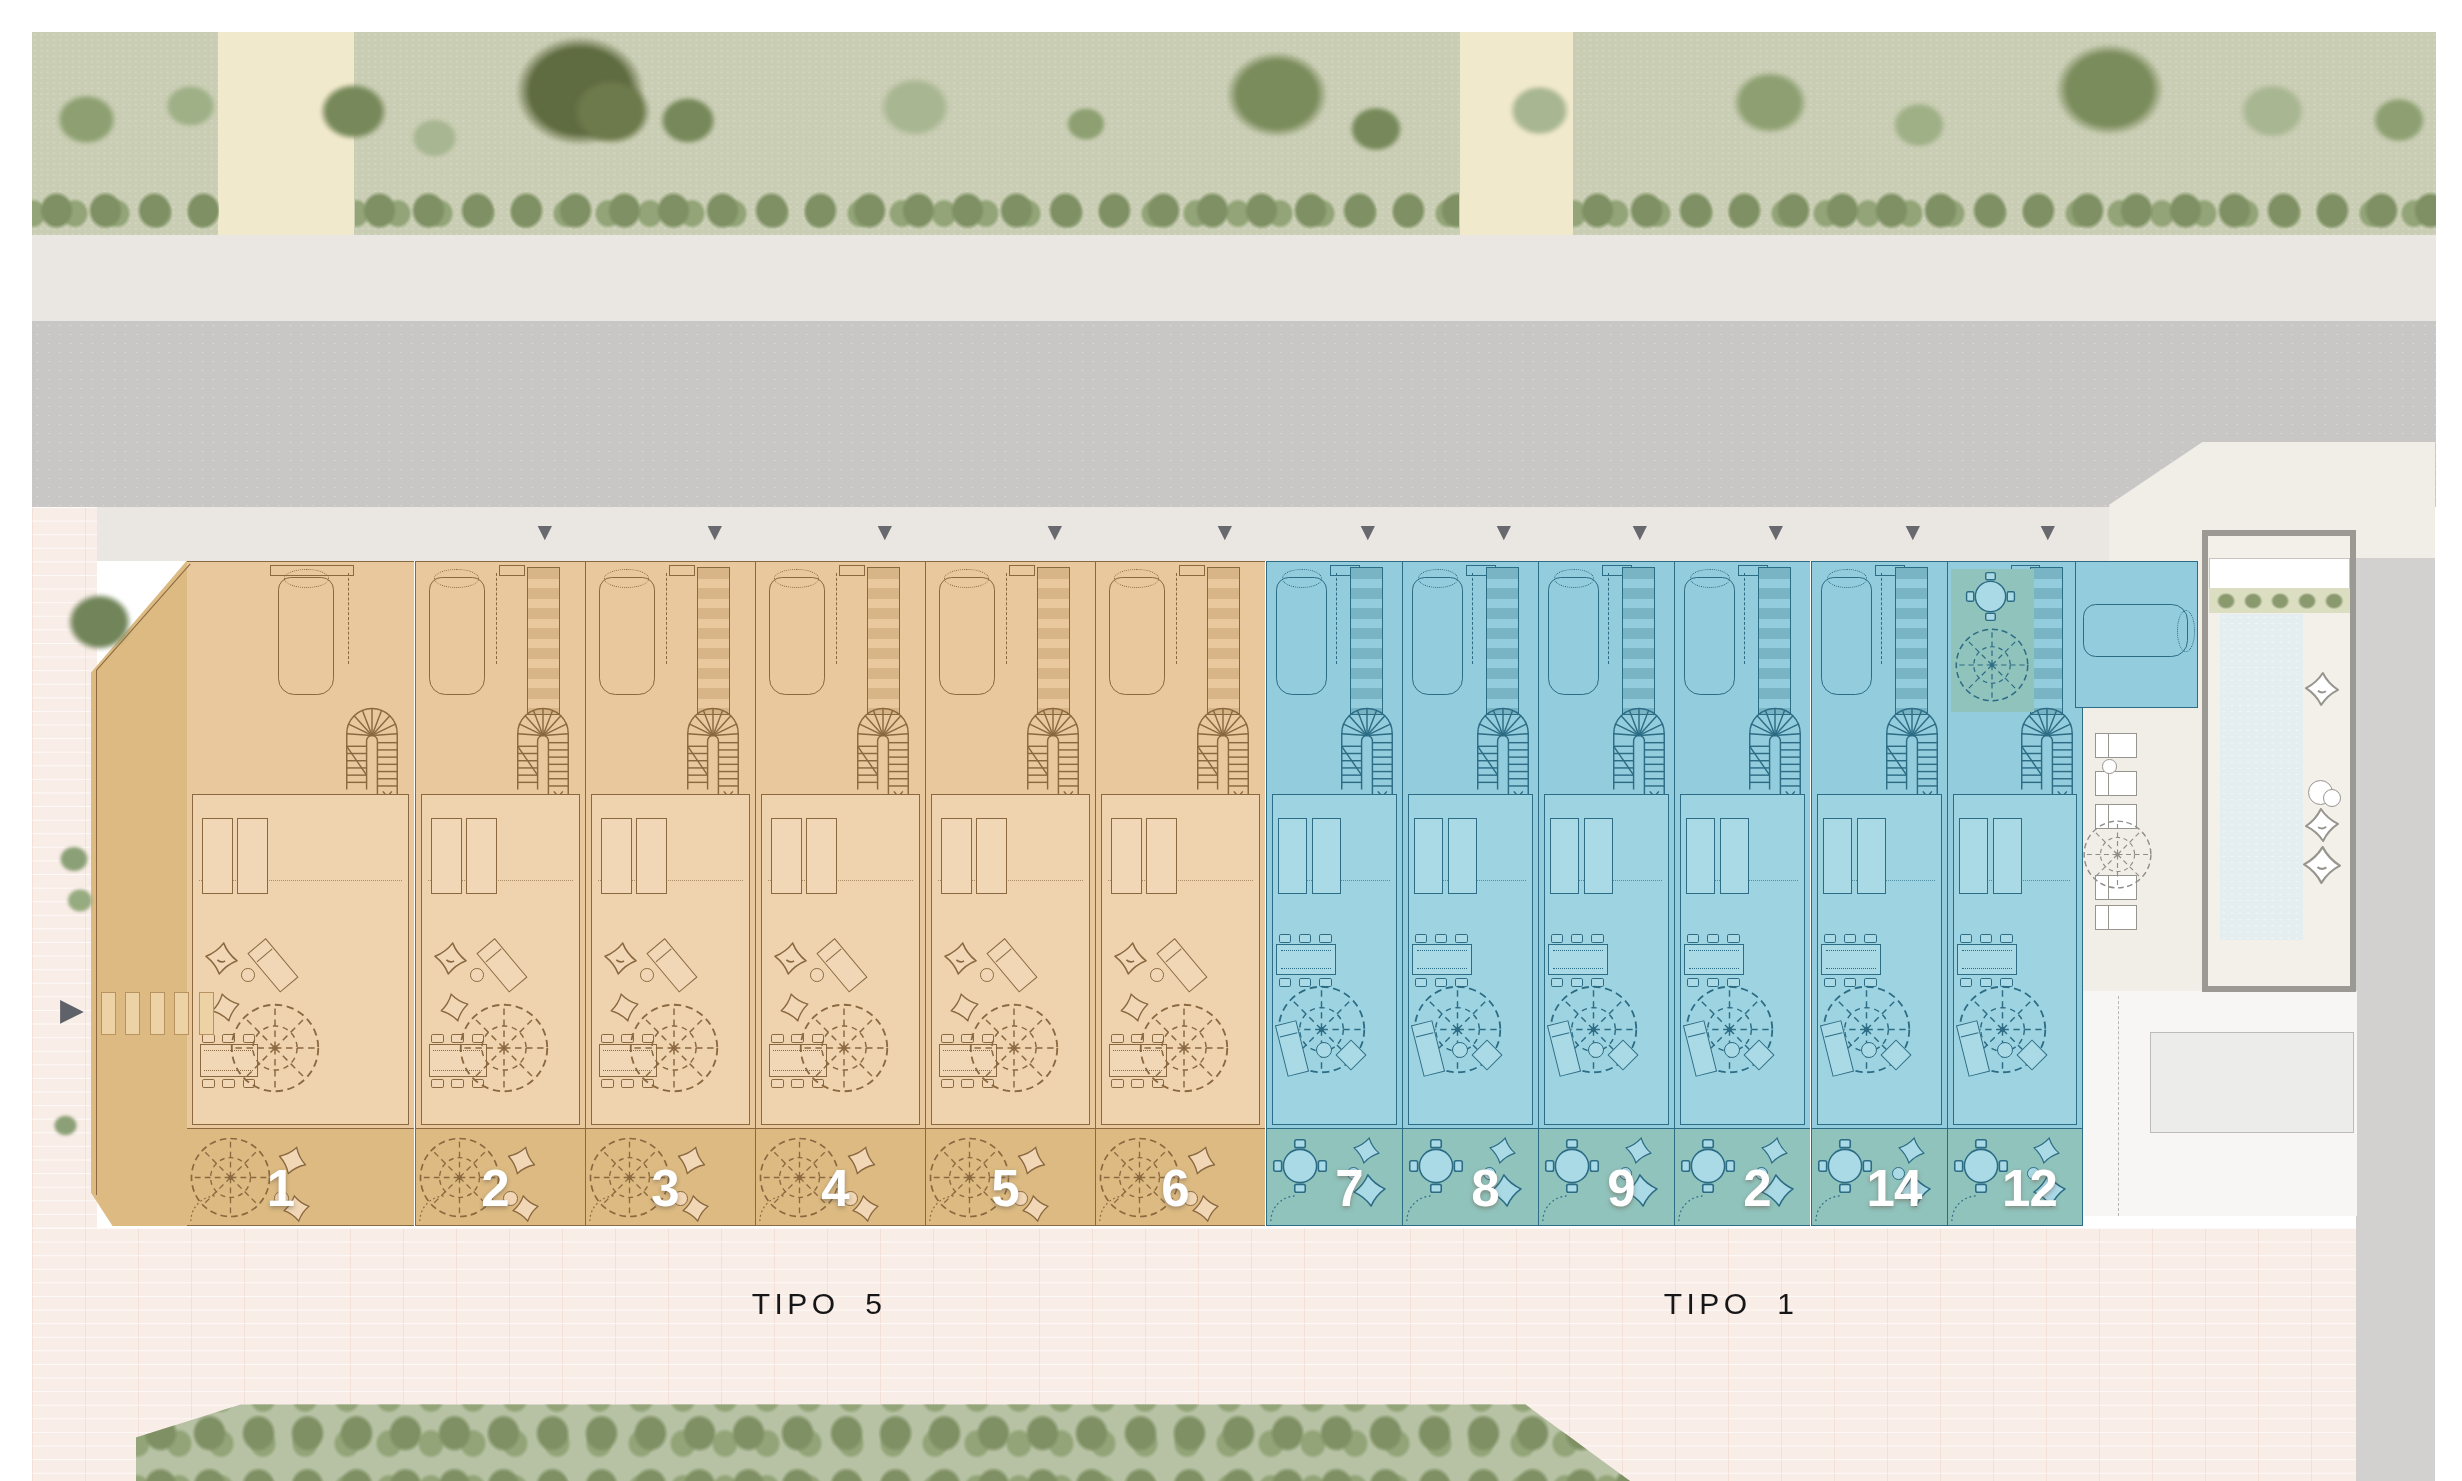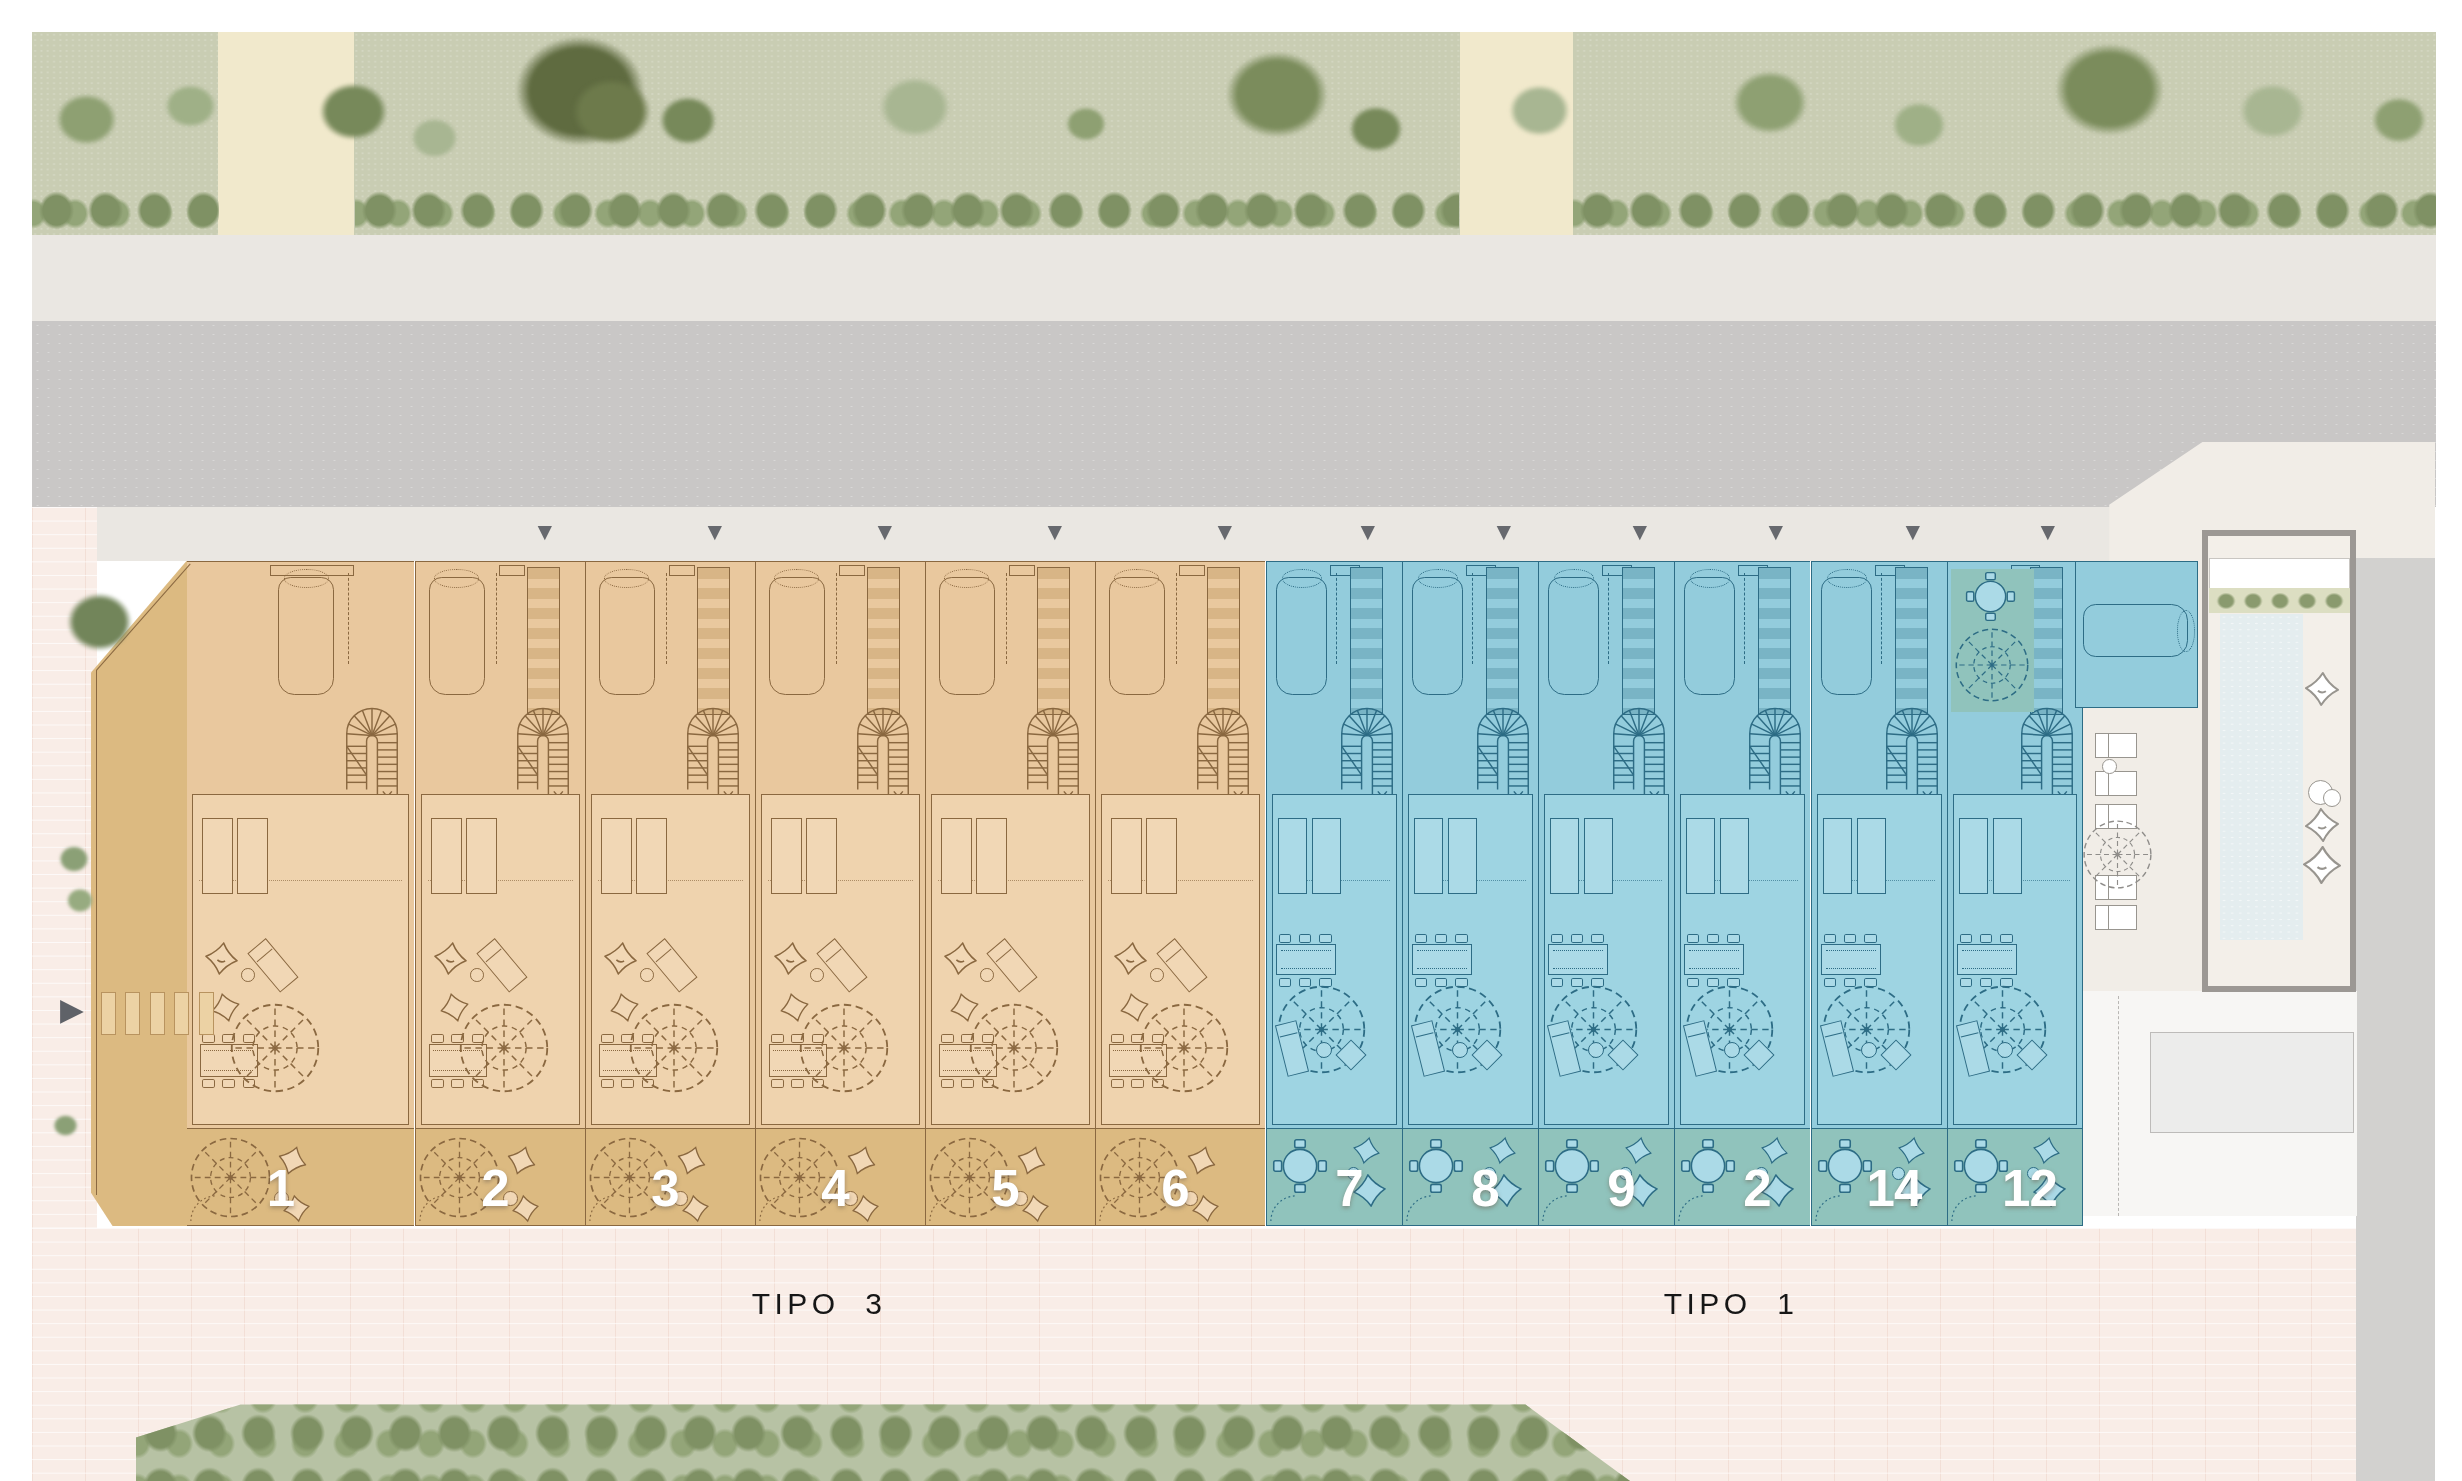--- a/index.html
+++ b/index.html
@@ -1430,16 +1430,16 @@
       <div class="bar" style="left: 98px;"></div>
     </div>
   <div id="entry-arrow">▶</div>
   <div id="wedge-trees">
       <div class="tree" style="position: absolute; z-index: 7; left: 56px; top: 583px; width: 87px; height: 78px; background: radial-gradient(closest-side, rgb(114, 133, 90) 0px, rgb(114, 133, 90) 58%, transparent 75%);"></div>
       <div class="tree" style="position: absolute; z-index: 7; left: 54px; top: 841px; width: 40px; height: 36px; background: radial-gradient(closest-side, rgb(139, 160, 118) 0px, rgb(139, 160, 118) 58%, transparent 75%);"></div>
       <div class="tree" style="position: absolute; z-index: 7; left: 62px; top: 884px; width: 36px; height: 33px; background: radial-gradient(closest-side, rgb(151, 171, 128) 0px, rgb(151, 171, 128) 58%, transparent 75%);"></div>
       <div class="tree" style="position: absolute; z-index: 7; left: 49px; top: 1111px; width: 33px; height: 29px; background: radial-gradient(closest-side, rgb(139, 160, 118) 0px, rgb(139, 160, 118) 58%, transparent 75%);"></div>
     </div>
 
-  <div class="tipo-label" id="tipo2-label">TIPO 3</div>
+  <div class="tipo-label" id="tipo2-label">TIPO 5</div>
   <div class="tipo-label" id="tipo1-label">TIPO 1</div>
 </div>
 
 
 </body></html>

